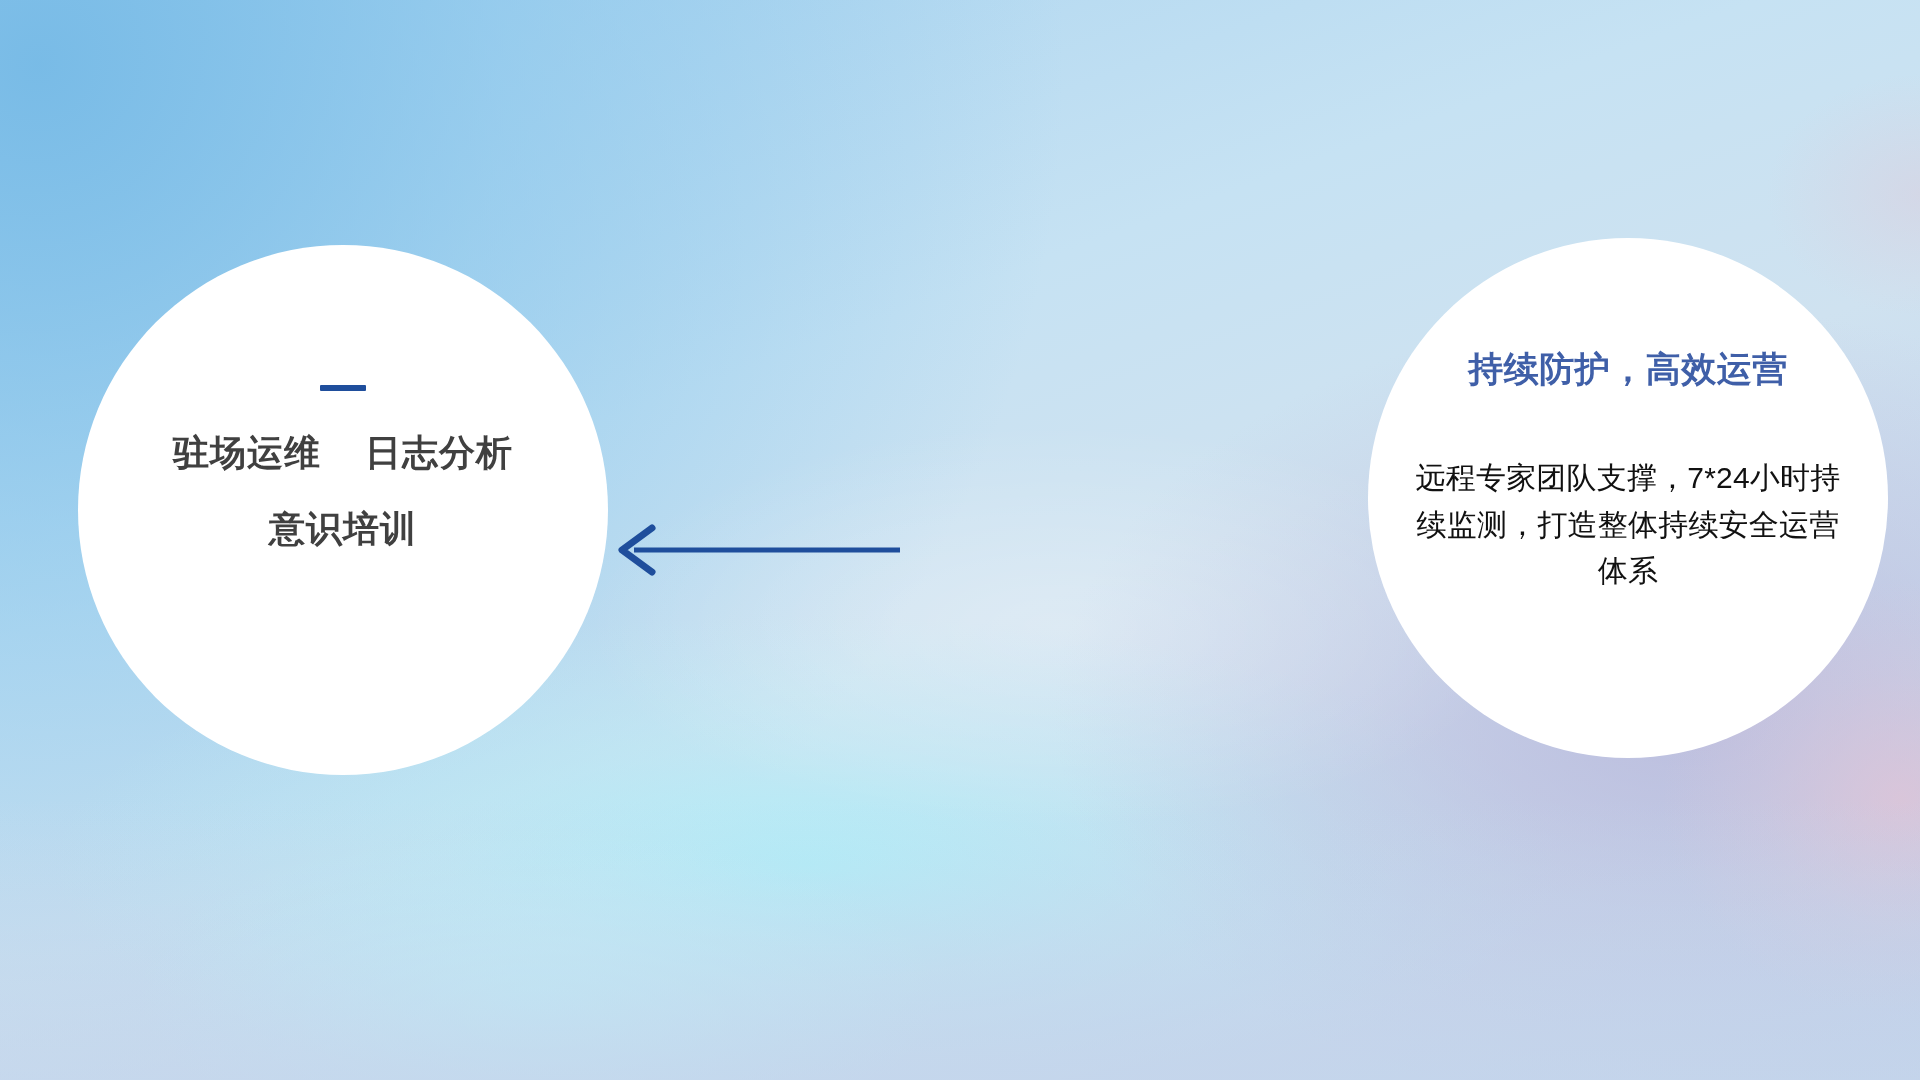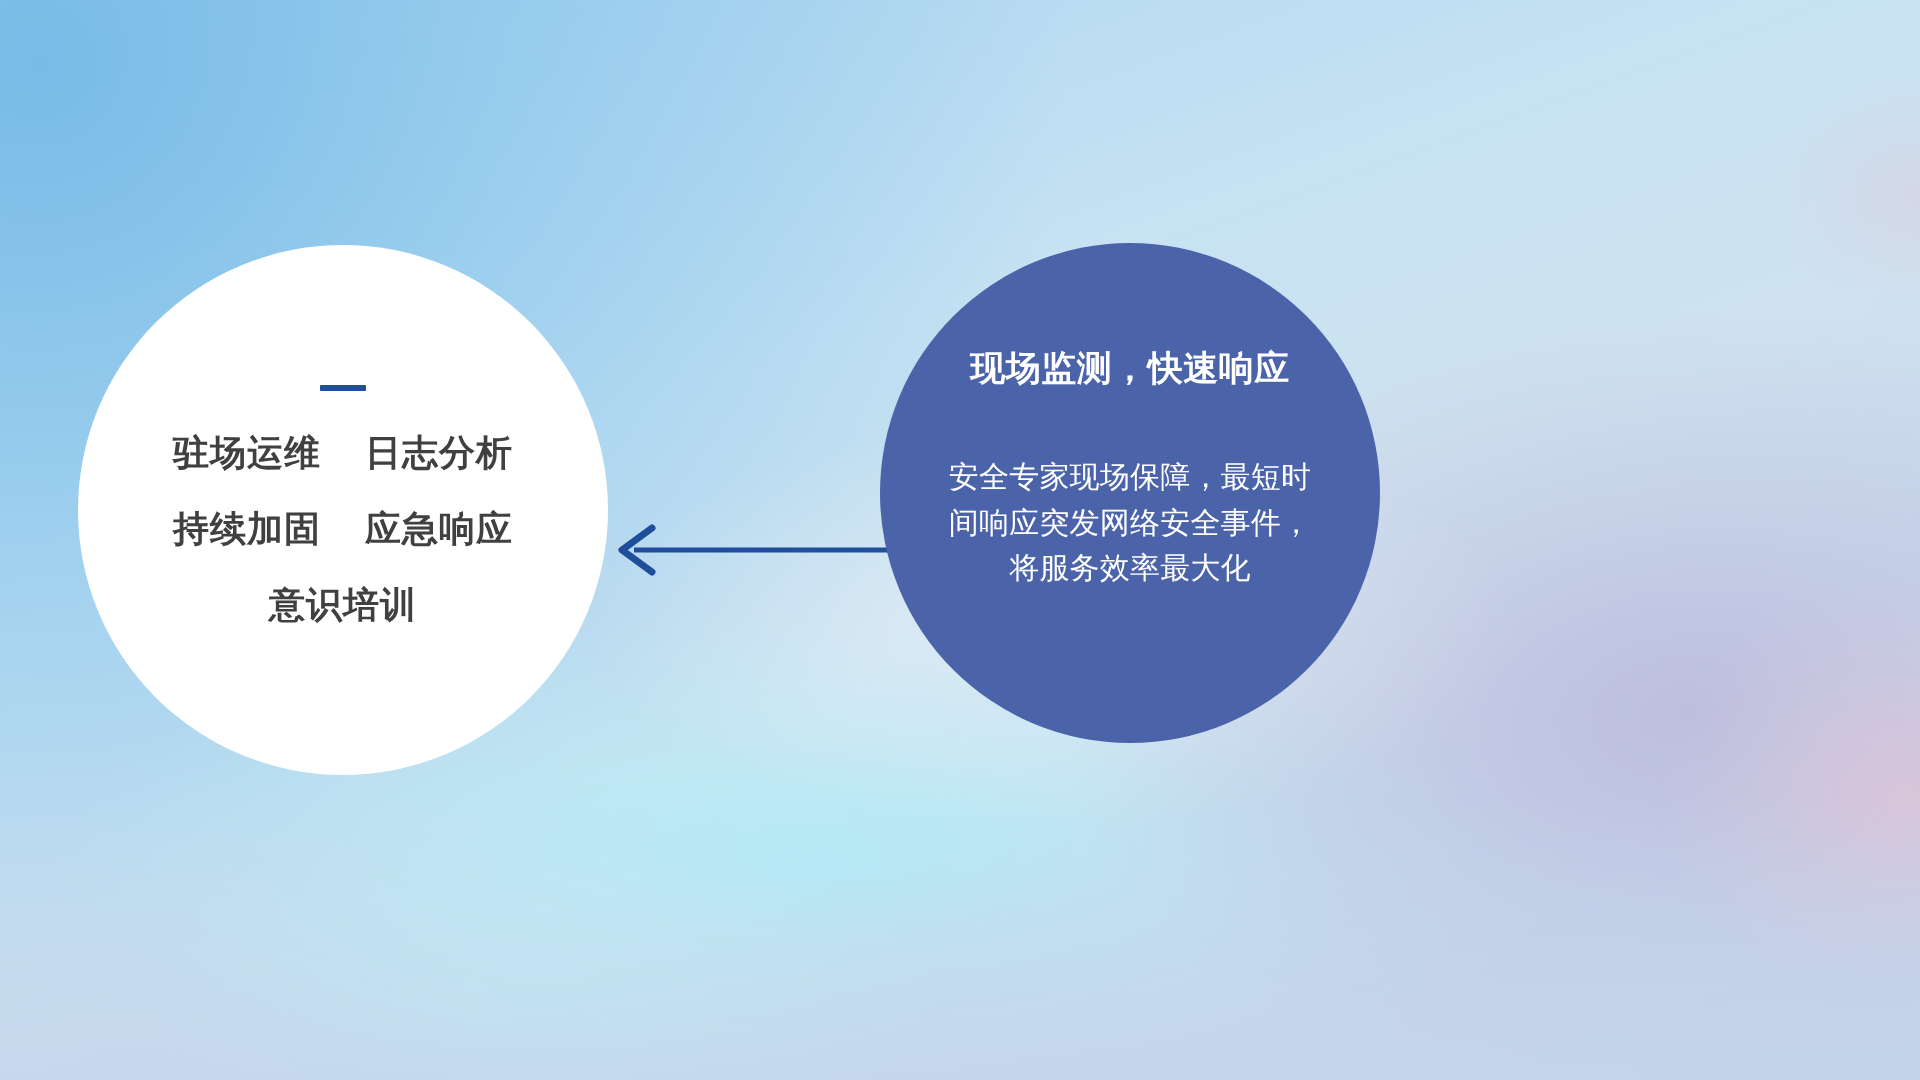--- a/index.html
+++ b/index.html
@@ -184,23 +184,22 @@
   <div class="bg-layer bg-bottom"></div>
 
   <svg id="arrow" viewBox="0 0 300 70">
     <line x1="300" y1="35" x2="34" y2="35" stroke="#1f4e9c" stroke-width="5"></line>
     <polyline points="52,13 22,35 52,57" fill="none" stroke="#1f4e9c" stroke-width="7" stroke-linecap="round" stroke-linejoin="round"></polyline>
   </svg>
 
   <div id="circle-left" class="circle">
     <div class="dash"></div>
     <div class="ll">驻场运维    日志分析</div>
-    <div class="ll">持续加固    应急响应</div>
     <div class="ll">意识培训</div>
   </div>
 
-  <div id="circle-mid" class="circle">
-    <div class="mid-title">现场监测，快速响应</div>
-    <div class="mid-body">安全专家现场保障，最短时间响应突发网络安全事件，将服务效率最大化</div>
+
+  <div id="circle-right" class="circle">
+    <div class="right-title">持续防护，高效运营</div>
+    <div class="right-body">远程专家团队支撑，7*24小时持续监测，打造整体持续安全运营体系</div>
   </div>
 
-
 </div>
 
 </body></html>

